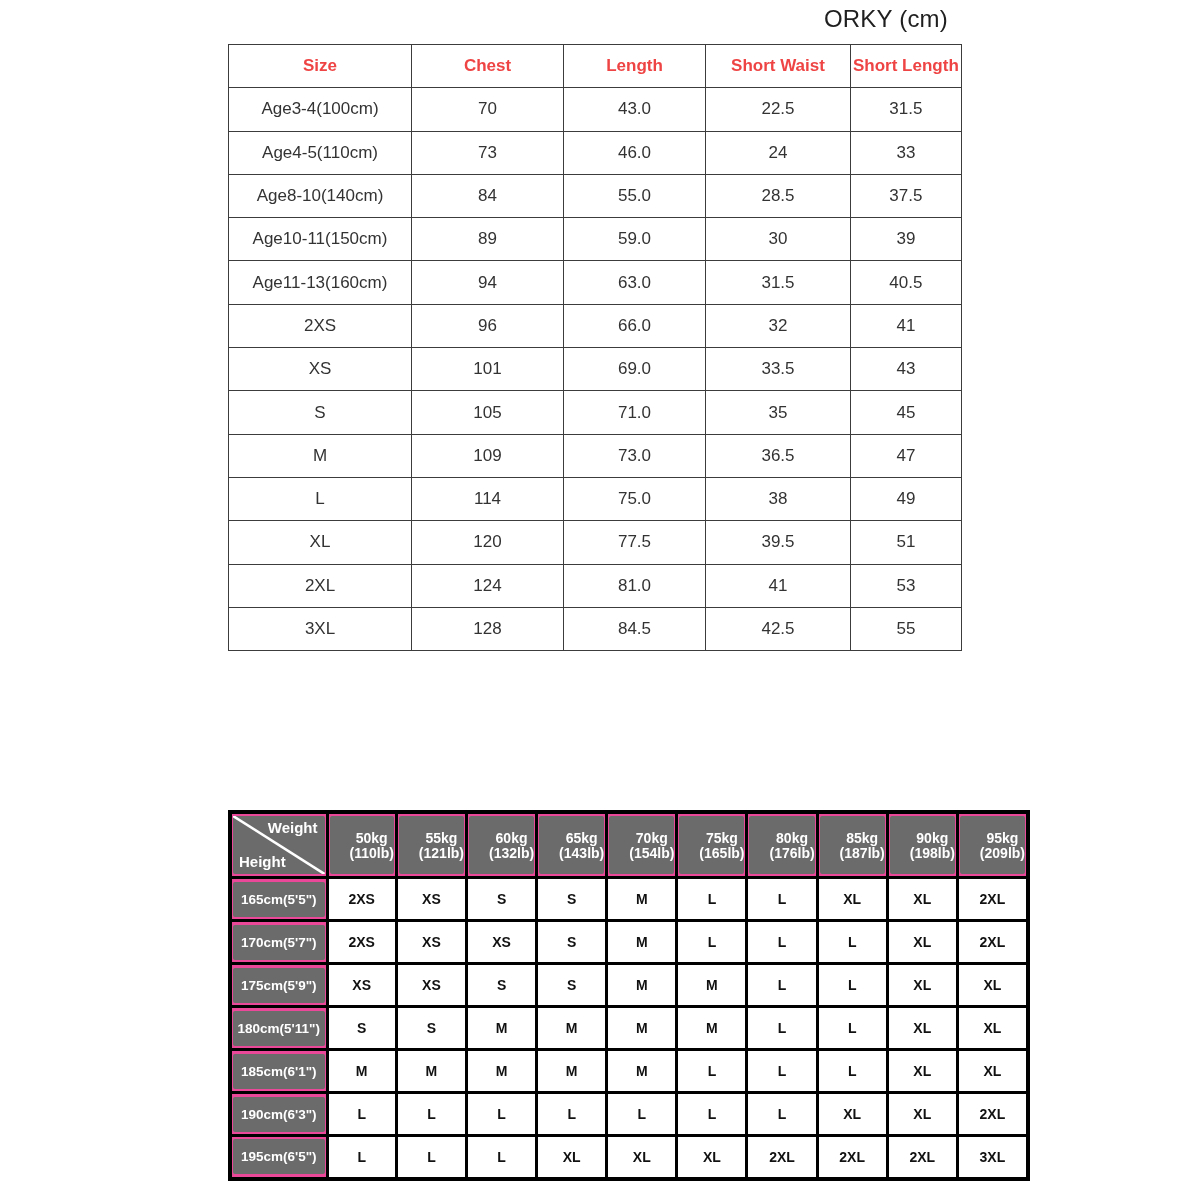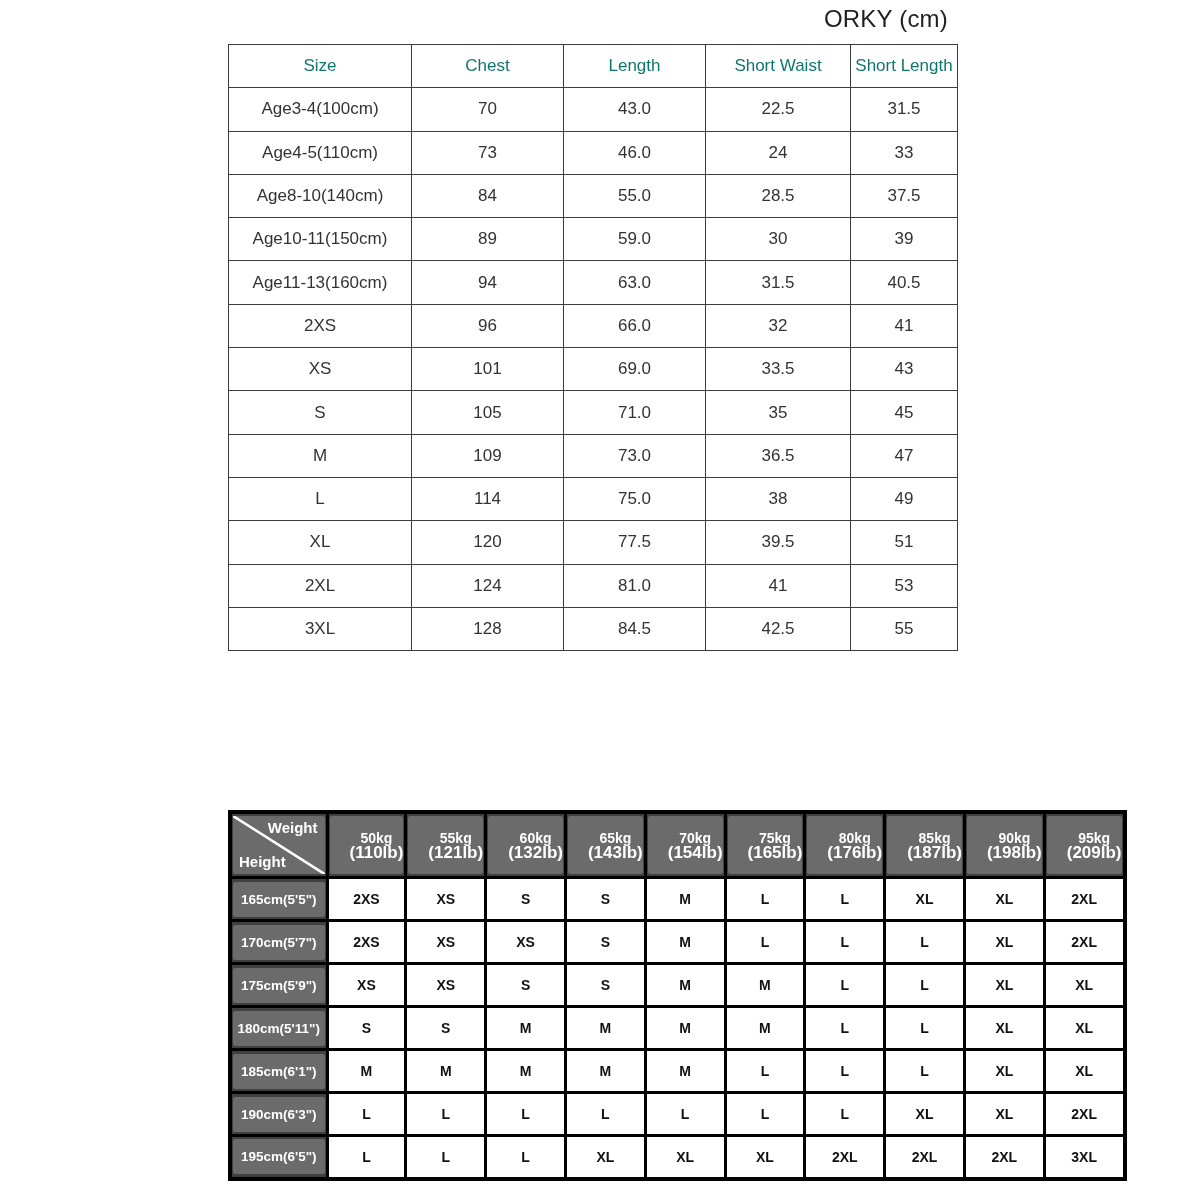--- a/index.html
+++ b/index.html
@@ -28,43 +28,43 @@
     border-collapse:collapse;table-layout:fixed;
     background:#fff;
   }
   .size-table th,.size-table td{
     border:1px solid var(--line);
     text-align:center;vertical-align:middle;
     font-size:17px;font-weight:400;color:var(--txt);
     height:43.3px;padding:0 2px;
     overflow:hidden;white-space:nowrap;
   }
-  .size-table th{font-weight:400;color:#0f766e;}
+  .size-table th{font-weight:700;color:#ef4444;}
 
   
   .fit-table{
     position:absolute;left:228px;top:810px;
     border-collapse:collapse;table-layout:fixed;
-    background:#404040;border:4px solid var(--black);
+    background:#ec4899;border:4px solid var(--black);
   }
   .fit-table td{
     border:3px solid var(--black);
     padding:2px 1px;vertical-align:middle;text-align:center;
     overflow:hidden;
   }
   .gray-box{
     background:var(--gray);color:var(--white);
     border-radius:2px;
     display:flex;flex-direction:column;align-items:center;justify-content:center;
     font-weight:700;width:100%;
   }
   .hdr-box{height:58px;padding-left:20px;}
   .row-box{height:35px;}
   .kg-line{font-size:14px;line-height:16px;}
-  .lb-line{font-size:17px;line-height:14px;}
+  .lb-line{font-size:14px;line-height:14px;}
   .height-label{font-size:13.5px;line-height:15px;white-space:nowrap;}
   .size-cell{
     font-weight:700;font-size:14px;color:#111;background:#fff;
     white-space:nowrap;
   }
   .fit-table .data-row td{height:43px;}
 
   
   .corner-box{position:relative;height:58px;display:block;border-radius:2px;}
   .corner-box svg{position:absolute;left:0;top:0;width:100%;height:100%;}

